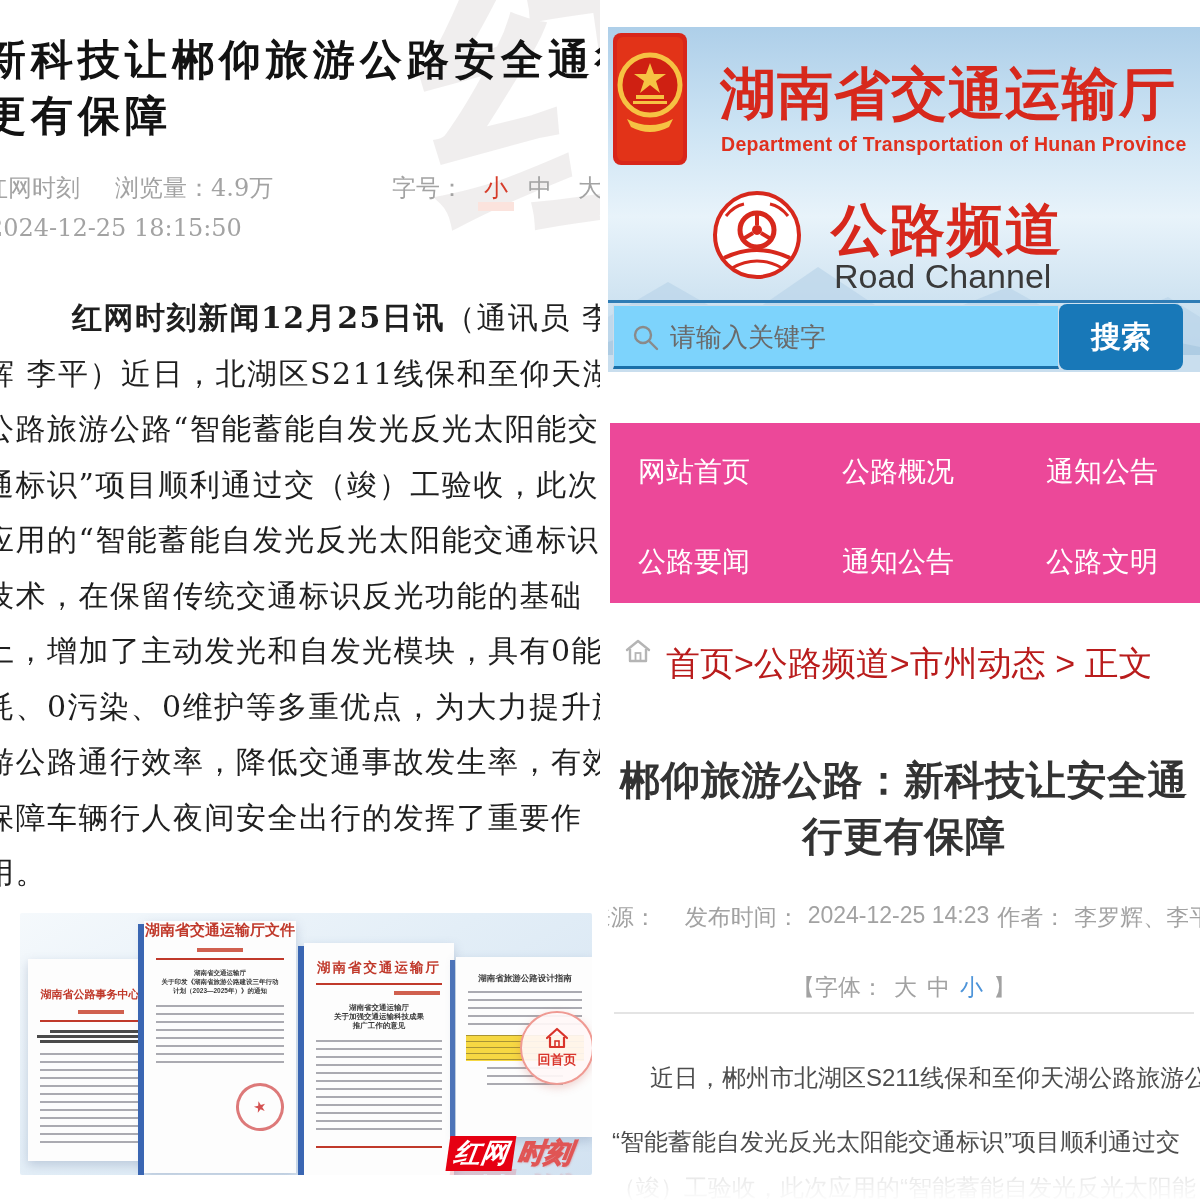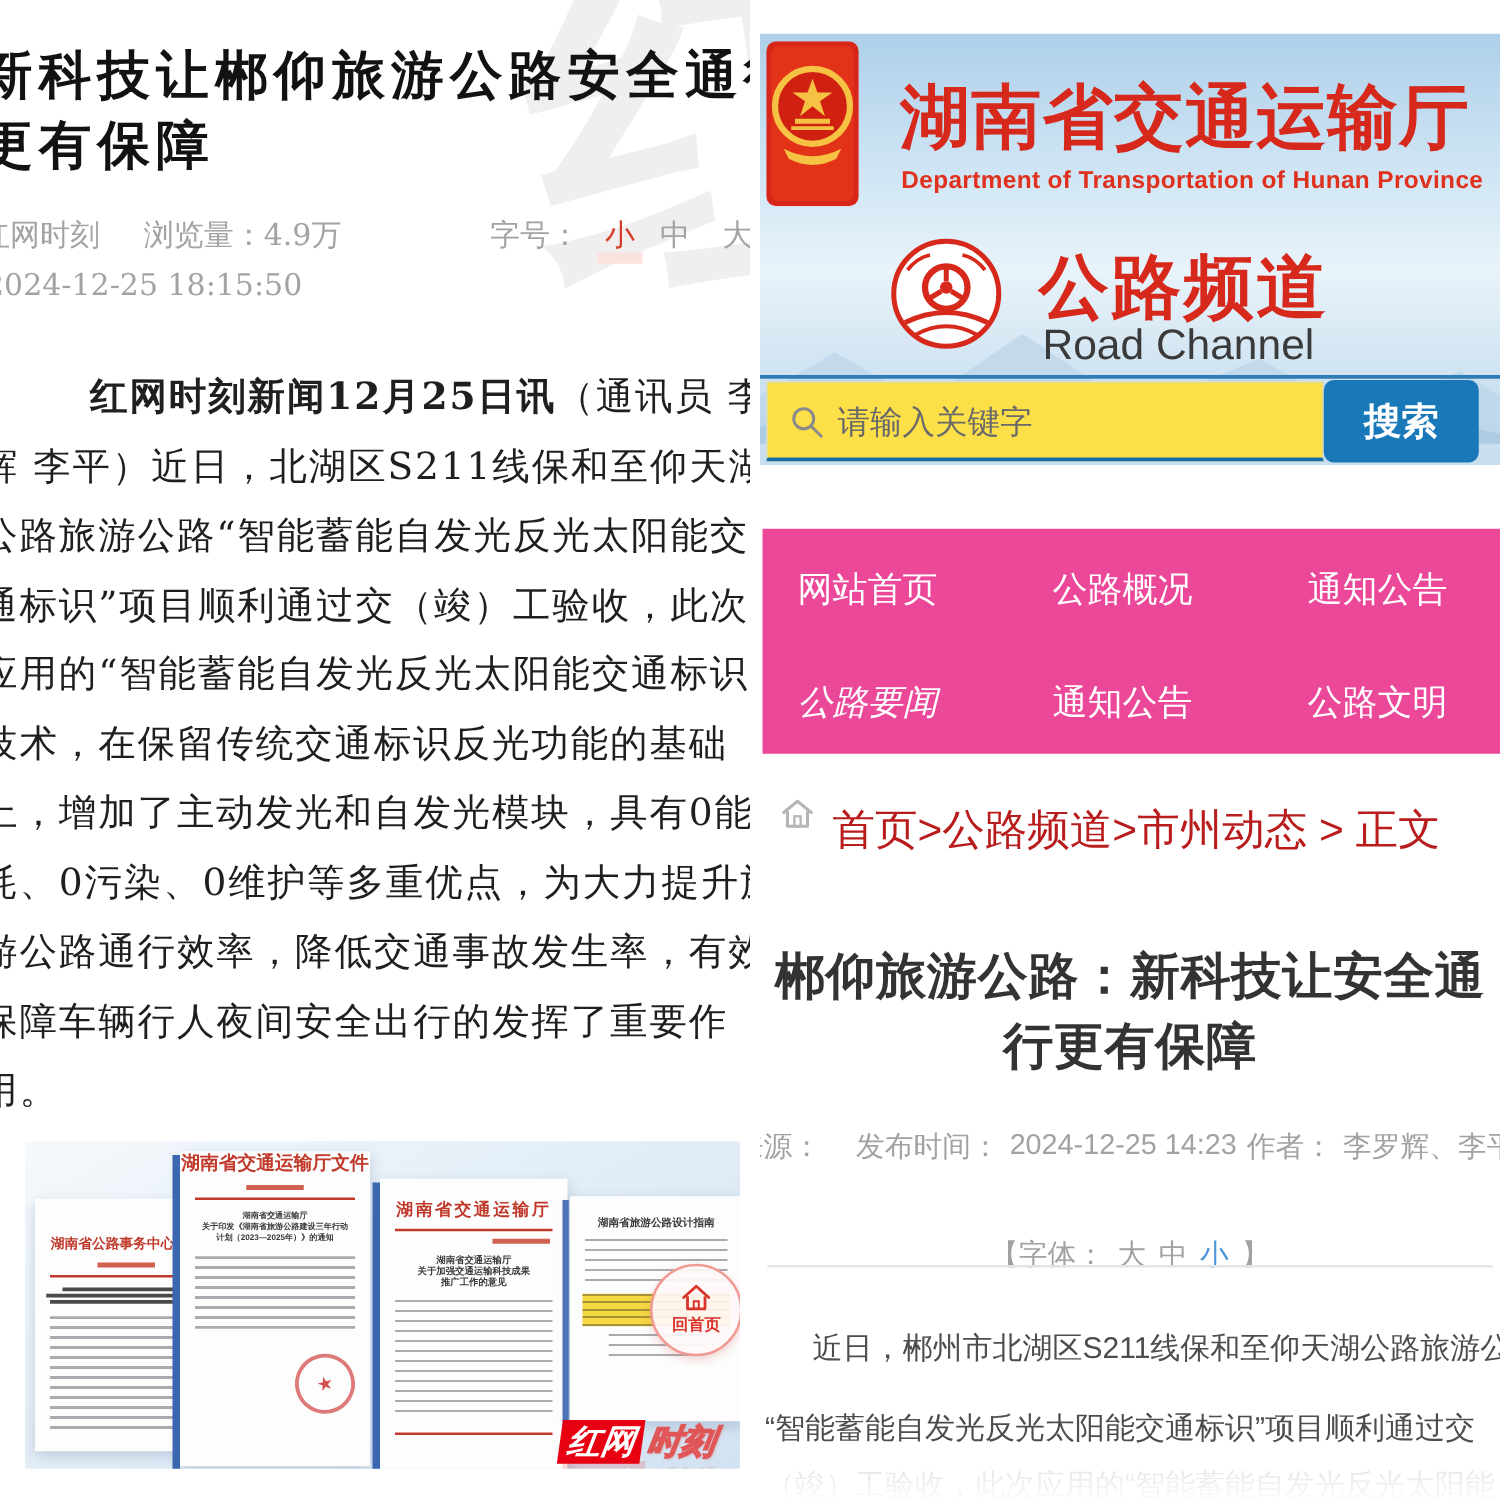--- a/index.html
+++ b/index.html
@@ -66,42 +66,42 @@
   .org-cn{position:absolute;left:112px;top:30px;font-size:56px;font-weight:800;color:#d7281c;
           letter-spacing:1px;white-space:nowrap;}
   .org-en{position:absolute;left:113px;top:106px;font-size:19.5px;font-weight:bold;color:#e0301e;
           letter-spacing:.3px;white-space:nowrap;}
   .road-logo{position:absolute;left:104px;top:163px;width:90px;height:90px;}
   .channel-cn{position:absolute;left:223px;top:166px;font-size:56px;font-weight:800;color:#d7281c;
           letter-spacing:2px;white-space:nowrap;}
   .channel-en{position:absolute;left:226px;top:230px;font-size:34px;font-weight:500;color:#3a3a3a;
           white-space:nowrap;}
   .banner-line{position:absolute;left:0;top:300px;width:592px;height:3px;background:#2f7cb5;}
-  .search-box{position:absolute;left:5px;top:305px;width:446px;height:64px;background:#fde047;
+  .search-box{position:absolute;left:5px;top:305px;width:446px;height:64px;background:#7dd3fc;
           border:1px solid #cfdce8;border-bottom:3px solid #1a6fa8;box-sizing:border-box;}
   .search-input{position:absolute;left:54px;top:0;width:380px;height:61px;border:none;outline:none;
           font-size:26px;color:#555;background:transparent;font-family:"Liberation Sans",sans-serif;}
   .search-input::placeholder{color:#6a6a6a;}
   .mag{position:absolute;left:18px;top:18px;}
   .search-btn{position:absolute;left:451px;top:304px;width:124px;height:66px;background:#1878b8;
           border-radius:8px;display:flex;align-items:center;justify-content:center;color:#fff;
           font-size:30px;font-weight:bold;border:none;}
   .rp-nav{position:absolute;left:2px;top:423px;width:590px;height:180px;background:#ec4899;}
   .nav-item{position:absolute;color:#fff;font-size:28px;white-space:nowrap;}
   .bc{position:absolute;left:16px;top:638px;display:flex;align-items:center;}
   .bc-text{position:absolute;left:58px;top:641px;font-size:34px;color:#b91c1c;white-space:nowrap;}
   .art-title{position:absolute;left:0;width:592px;text-align:center;font-size:40px;font-weight:800;
           color:#333;letter-spacing:.6px;margin-top:31px;}
   .at1{top:722px;} .at2{top:778px;}
   .art-meta{position:absolute;left:0;top:902px;width:592px;display:flex;justify-content:center;
           font-size:23px;color:#a2a2a2;white-space:nowrap;}
   .art-meta .gap{margin-right:28px;} .art-meta span{margin-right:8px;}
   .font-row{position:absolute;left:0;top:972px;width:592px;display:flex;justify-content:center;
           font-size:23px;color:#a2a2a2;}
-  .font-row span{margin:16px 5px;}
+  .font-row span{margin:0 5px;}
   .fr-blue{color:#4d94d9;}
   .divider{position:absolute;left:6px;top:1012px;width:580px;height:2px;background:#e4e4e4;}
   .rp-bl{position:absolute;left:4px;font-size:24px;color:#4d4d4d;white-space:nowrap;}
   .rbl1{top:1062px;padding-left:38px;} .rbl2{top:1126px;} .rbl3{top:1172px;opacity:.22;}
   .fade{position:absolute;left:0;top:1168px;width:592px;height:32px;
         background:linear-gradient(to bottom,rgba(255,255,255,.25),rgba(255,255,255,.92));}
 </style>
 </head>
 <body>
 
@@ -252,21 +252,21 @@
         <line x1="17" y1="17" x2="25" y2="25" stroke="#8a8a8a" stroke-width="2.4" stroke-linecap="round"></line>
       </svg>
       <input class="search-input" type="text" placeholder="请输入关键字" style="">
     </div>
     <button class="search-btn">搜索</button>
 
     <div class="rp-nav">
       <span class="nav-item" style="left:28px;top:30px;">网站首页</span>
       <span class="nav-item" style="left:232px;top:30px;">公路概况</span>
       <span class="nav-item" style="left:436px;top:30px;">通知公告</span>
-      <span class="nav-item" style="left:28px;top:120px;font-style:italic;">公路要闻</span>
+      <span class="nav-item" style="left:28px;top:120px;">公路要闻</span>
       <span class="nav-item" style="left:232px;top:120px;">通知公告</span>
       <span class="nav-item" style="left:436px;top:120px;">公路文明</span>
     </div>
 
     <div class="bc">
       <svg width="28" height="26" viewBox="0 0 28 26">
         <path d="M3 12 L14 3 L25 12" fill="none" stroke="#b5b5b5" stroke-width="2.4" stroke-linecap="round" stroke-linejoin="round"></path>
         <path d="M6 11 V23 H22 V11" fill="none" stroke="#b5b5b5" stroke-width="2.4" stroke-linejoin="round"></path>
         <rect x="11.5" y="15" width="5" height="8" fill="none" stroke="#b5b5b5" stroke-width="1.8"></rect>
       </svg>

